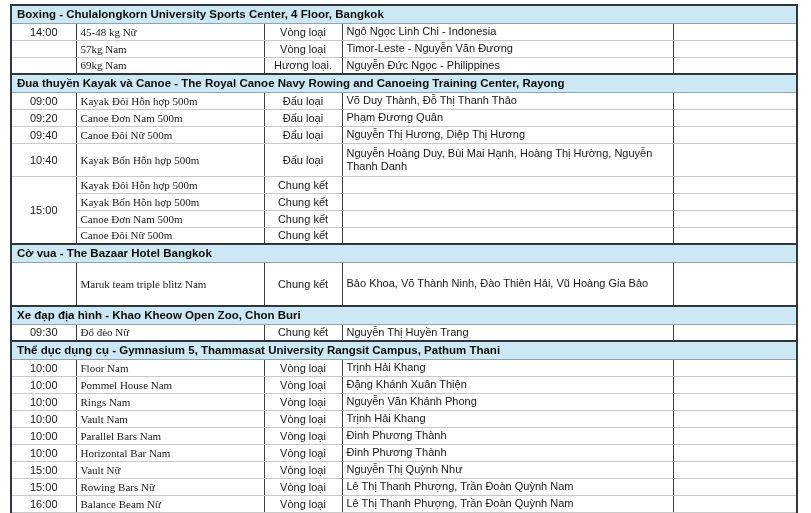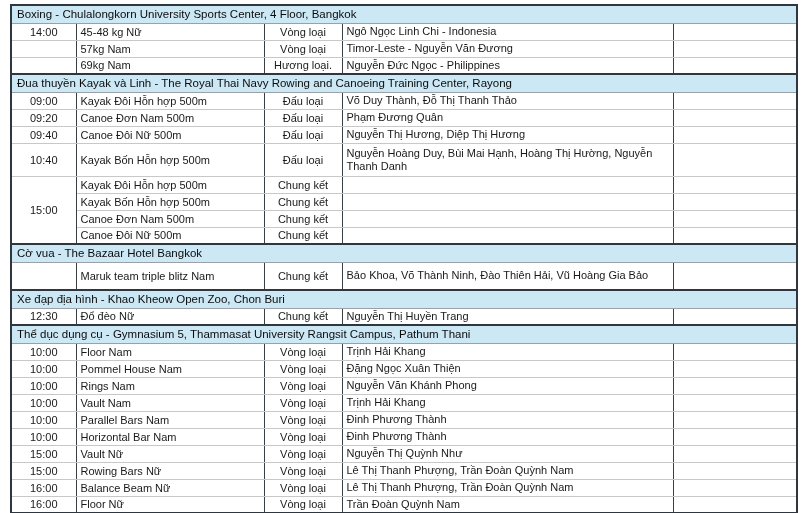--- a/index.html
+++ b/index.html
@@ -27,37 +27,37 @@
     border-bottom: 1px solid var(--border-row, #c8c8c8);
     font-size: 11px;
     color: var(--text, #191919);
     padding: 0 4px;
     vertical-align: middle;
     overflow: hidden;
     white-space: nowrap;
   }
   tr.row { height: 17px; }
   tr.tall { height: 33px; }
-  tr.med { height: 28px; }
+  tr.med { height: 44px; }
   tr.sec { height: 18px; }
   th.section {
     background: var(--hdr-bg, #cce8f5);
     text-align: left;
-    font-weight: normal;
+    font-weight: bold;
     font-size: 11.5px;
     color: #0c0c0c;
     border-top: 2px solid var(--border-dark, #2e3640);
     border-bottom: 1px solid #9aa0a6;
     padding: 1px 5px;
     white-space: nowrap;
   }
   td.t { text-align: center; margin-left: 40px; }
   td.r { text-align: center; }
   td.a { white-space: normal; line-height: 13px; }
-  td.e { white-space: nowrap; }
+  td.e { white-space: nowrap; font-family: Liberation Serif, serif; }
 </style>
 </head>
 <body>
 
 <table class="schedule">
   <colgroup>
     <col style="width:65px">
       <col style="width:188px">
       <col style="width:78px">
       <col style="width:331px">
@@ -84,21 +84,21 @@
     </tr>
     <tr class="row">
       <td class="t"></td>
       <td class="e">69kg Nam</td>
       <td class="r">Hương loại.</td>
       <td class="a">Nguyễn Đức Ngọc - Philippines</td>
       <td class="n"></td>
     </tr>
 
     <tr class="sec">
-        <th class="section" colspan="5">Đua thuyền Kayak và Linh - The Royal Thai Navy Rowing and Canoeing Training Center, Rayong</th>
+        <th class="section" colspan="5">Đua thuyền Kayak và Canoe - The Royal Canoe Navy Rowing and Canoeing Training Center, Rayong</th>
       </tr>
     <tr class="row">
       <td class="t">09:00</td>
       <td class="e">Kayak Đôi Hỗn hợp 500m</td>
       <td class="r">Đấu loại</td>
       <td class="a">Võ Duy Thành, Đỗ Thị Thanh Thảo</td>
       <td class="n"></td>
     </tr>
     <tr class="row">
       <td class="t">09:20</td>
@@ -155,42 +155,42 @@
       <td class="e">Maruk team triple blitz Nam</td>
       <td class="r">Chung kết</td>
       <td class="a">Bảo Khoa, Võ Thành Ninh, Đào Thiên Hải, Vũ Hoàng Gia Bảo</td>
       <td class="n"></td>
     </tr>
 
     <tr class="sec">
         <th class="section" colspan="5">Xe đạp địa hình - Khao Kheow Open Zoo, Chon Buri</th>
       </tr>
     <tr class="row">
-      <td class="t">12:30</td>
+      <td class="t">09:30</td>
       <td class="e">Đổ đèo Nữ</td>
       <td class="r">Chung kết</td>
       <td class="a">Nguyễn Thị Huyền Trang</td>
       <td class="n"></td>
     </tr>
 
     <tr class="sec">
         <th class="section" colspan="5">Thể dục dụng cụ - Gymnasium 5, Thammasat University Rangsit Campus, Pathum Thani</th>
       </tr>
     <tr class="row">
       <td class="t">10:00</td>
       <td class="e">Floor Nam</td>
       <td class="r">Vòng loại</td>
       <td class="a">Trịnh Hải Khang</td>
       <td class="n"></td>
     </tr>
     <tr class="row">
       <td class="t">10:00</td>
       <td class="e">Pommel House Nam</td>
       <td class="r">Vòng loại</td>
-      <td class="a">Đặng Ngọc Xuân Thiện</td>
+      <td class="a">Đặng Khánh Xuân Thiện</td>
       <td class="n"></td>
     </tr>
     <tr class="row">
       <td class="t">10:00</td>
       <td class="e">Rings Nam</td>
       <td class="r">Vòng loại</td>
       <td class="a">Nguyễn Văn Khánh Phong</td>
       <td class="n"></td>
     </tr>
     <tr class="row">

